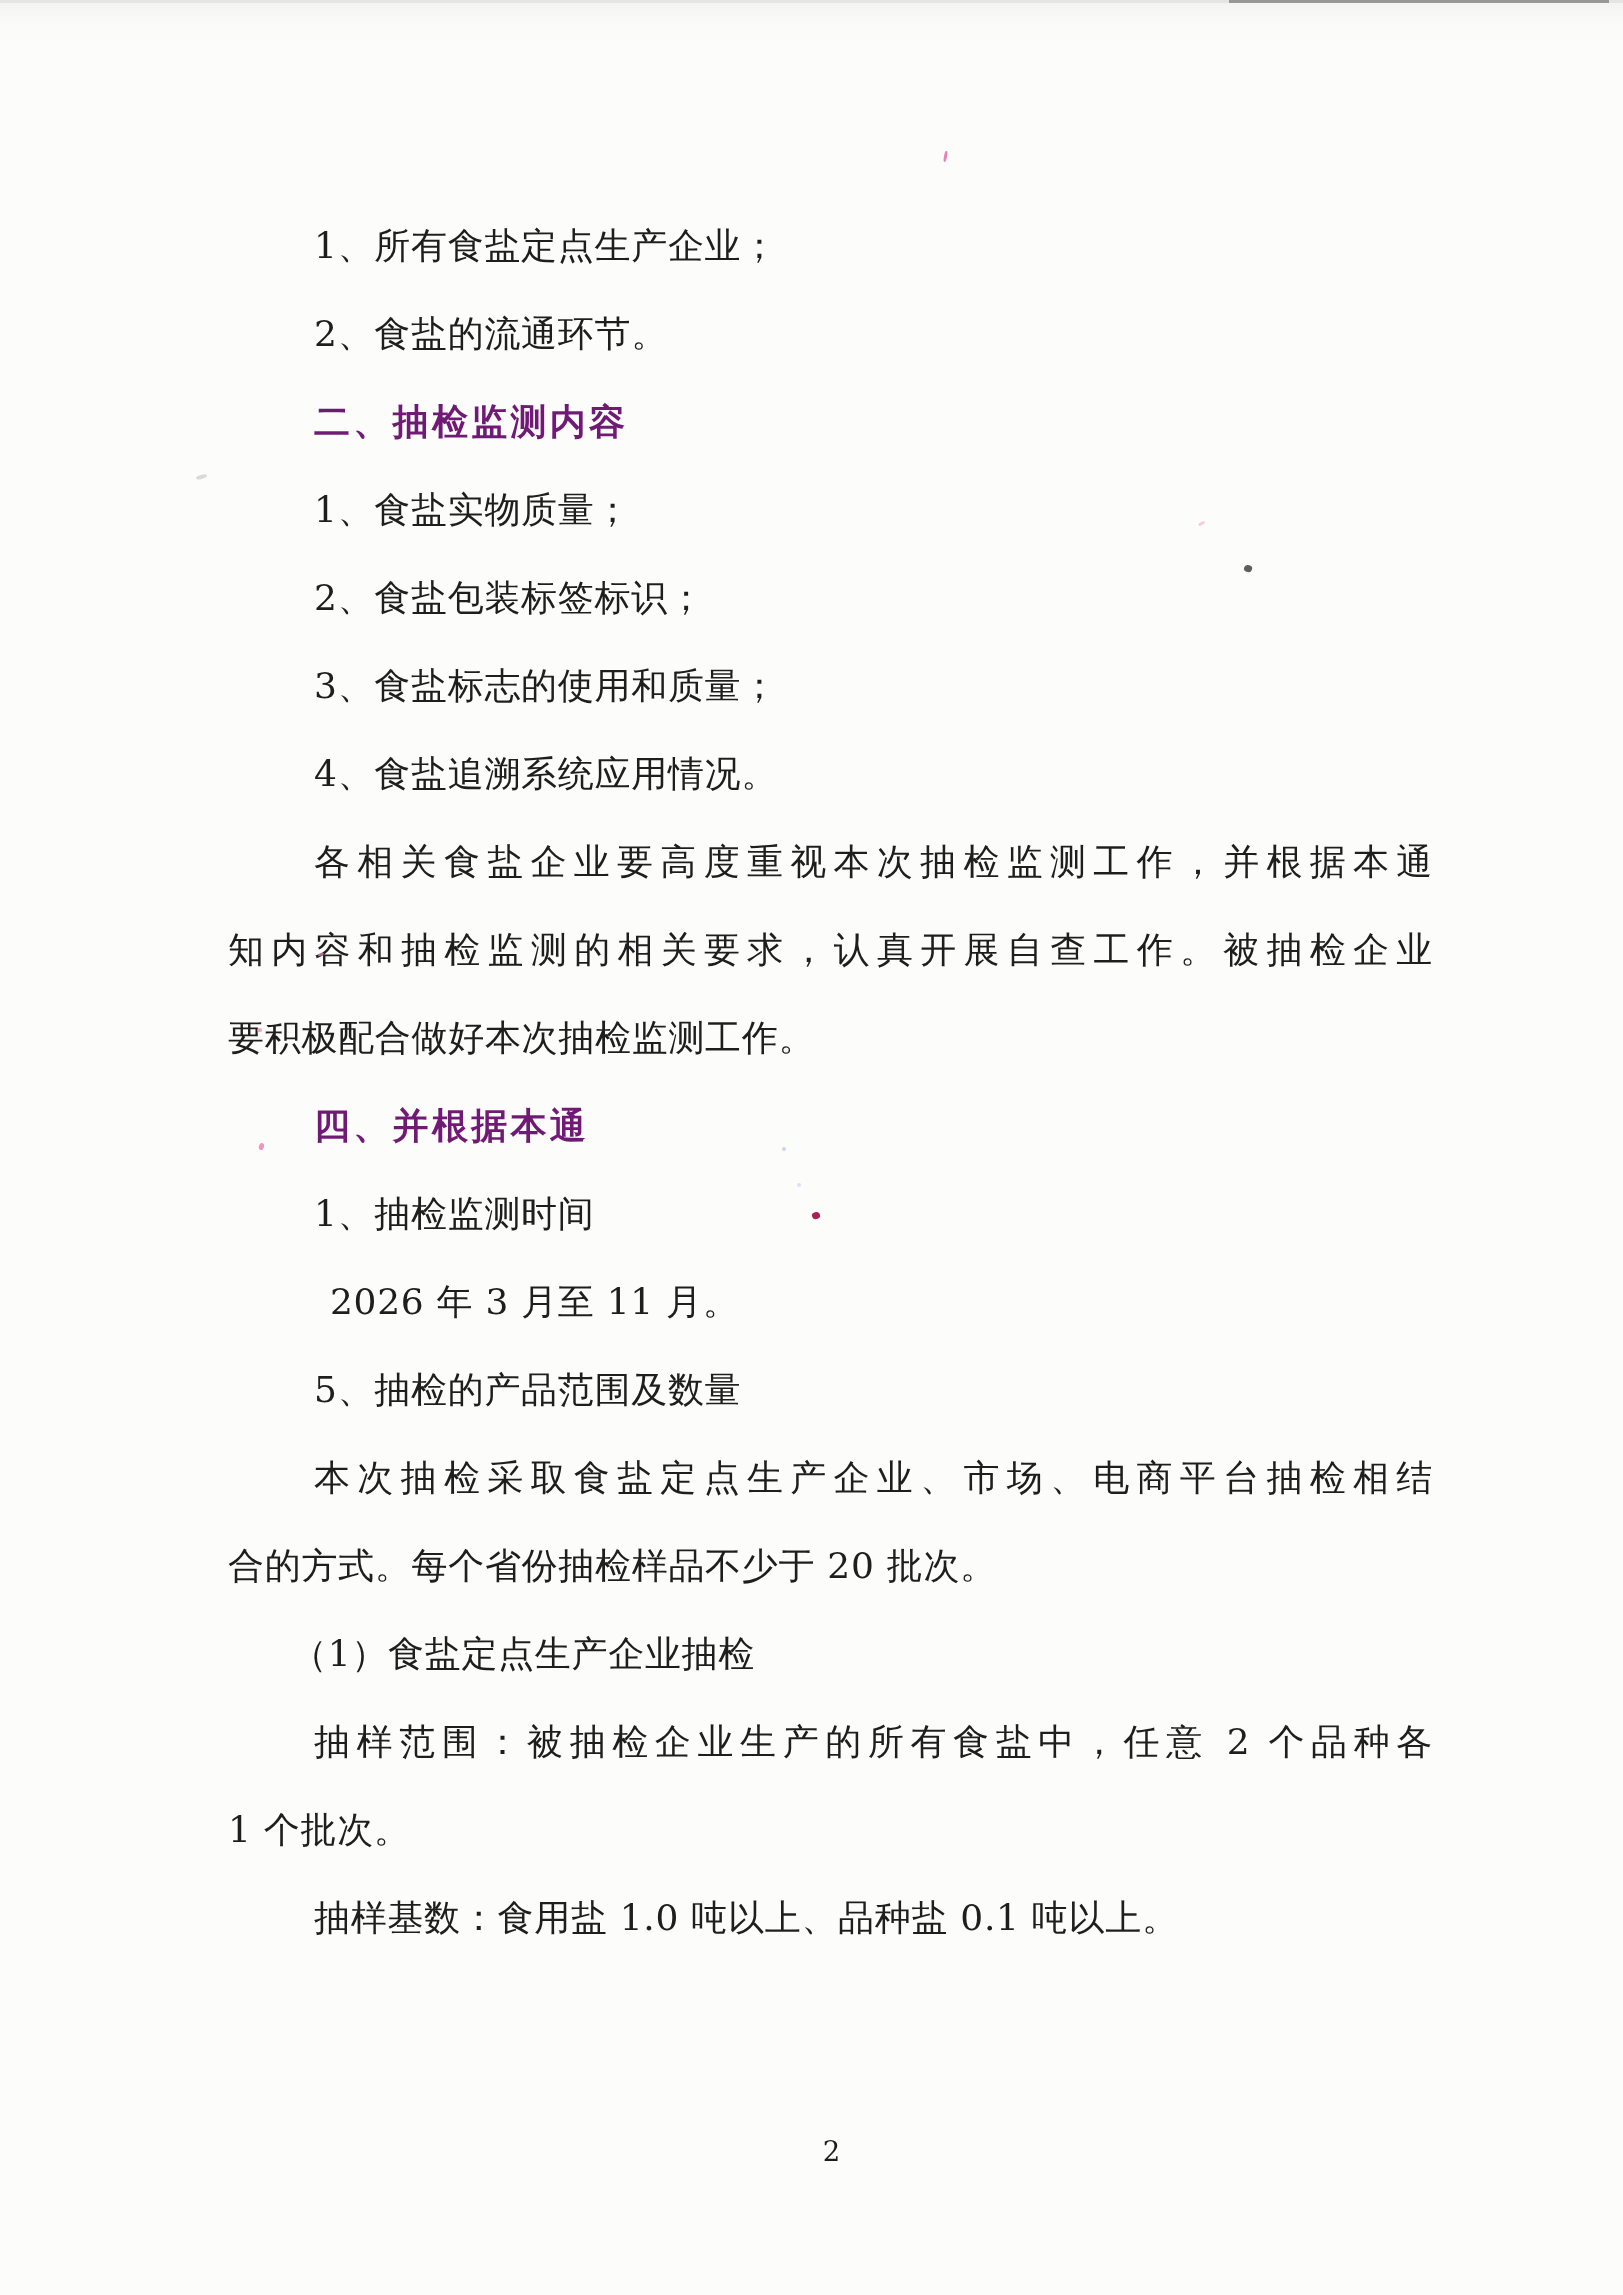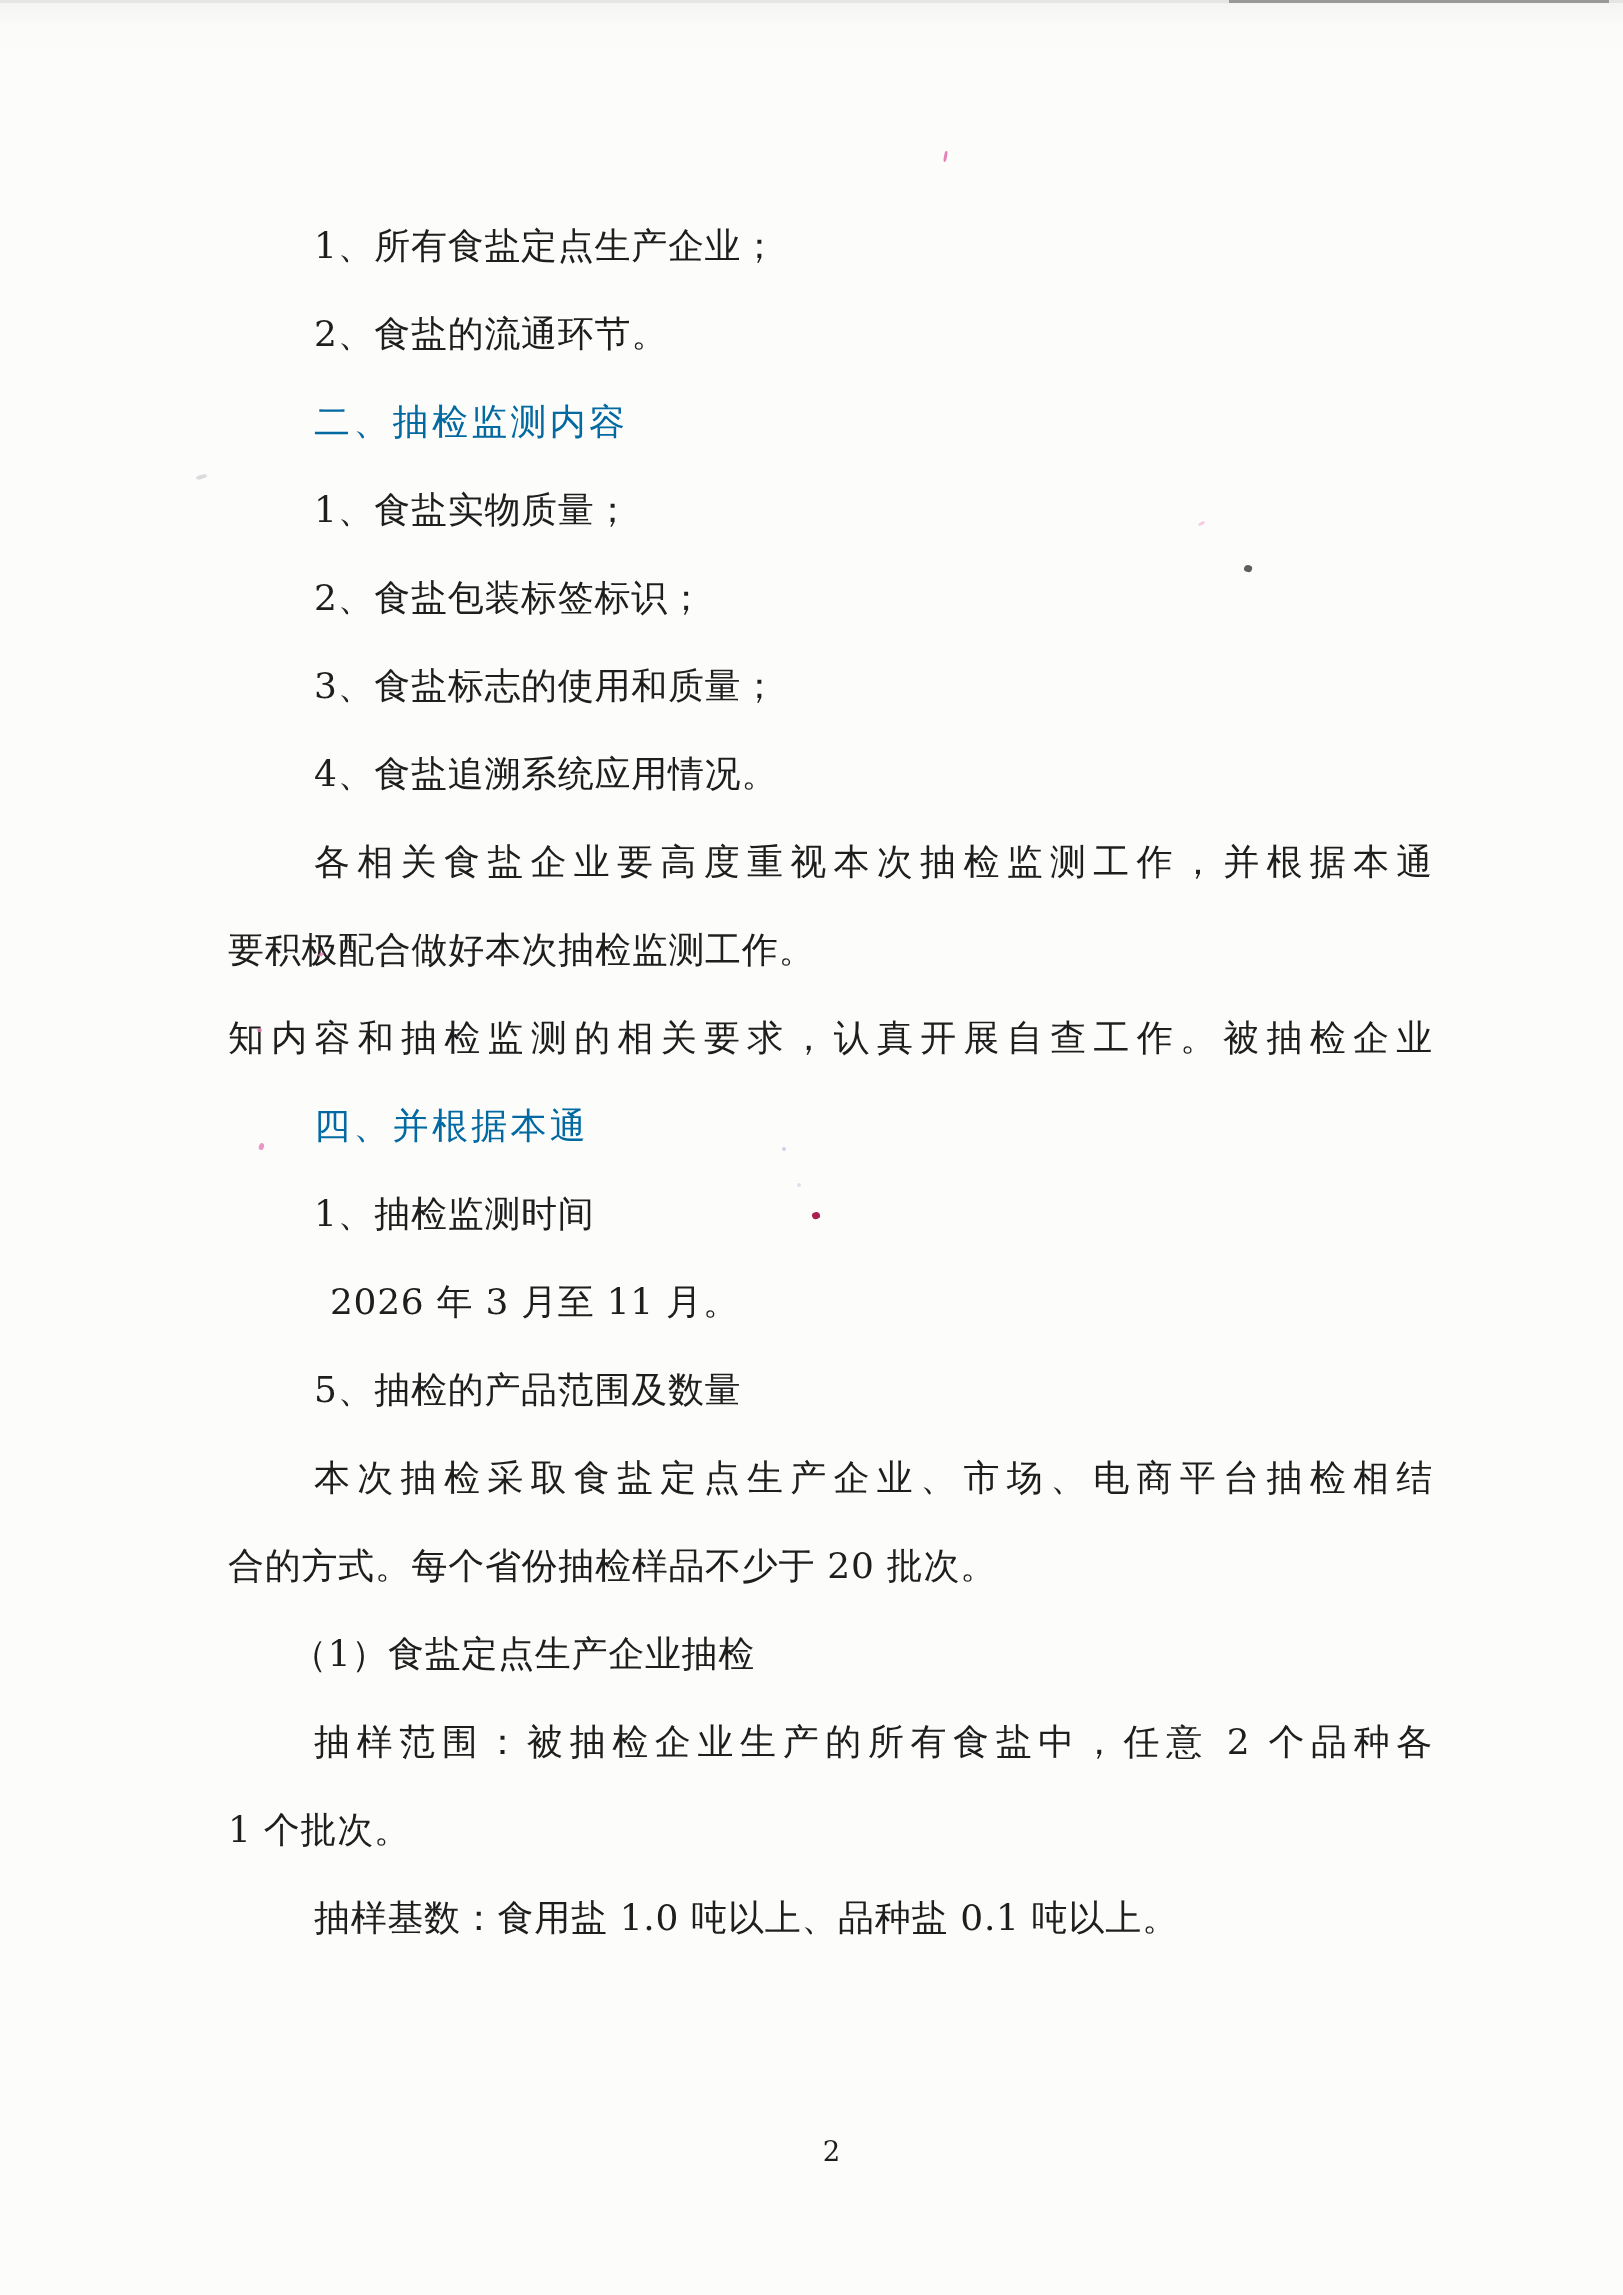--- a/index.html
+++ b/index.html
@@ -37,22 +37,22 @@
     text-align: left;
     white-space: nowrap;
   }
   .line.justify {
     white-space: normal;
     text-align: justify;
     text-align-last: justify;
   }
   .line.heading {
     font-family: "DejaVu Sans", "Liberation Sans", sans-serif;
-    font-weight: 400;
-    color: #0369a1;
+    font-weight: 700;
+    color: #701a75;
     letter-spacing: 3.3px;
   }
   .i0   { padding-left: 0; }
   .i2   { padding-left: 86px; }
   .i1_5 { padding-left: 63px;  }
   .i2_4 { padding-left: 102px; }
   .page-number {
     position: absolute;
     left: 753px;
     top: 2133px;
@@ -76,22 +76,22 @@
 
 <div class="textblock">
     <div class="line i2">1、所有食盐定点生产企业；</div>
     <div class="line i2">2、食盐的流通环节。</div>
     <div class="line i2 heading">二、抽检监测内容</div>
     <div class="line i2">1、食盐实物质量；</div>
     <div class="line i2">2、食盐包装标签标识；</div>
     <div class="line i2">3、食盐标志的使用和质量；</div>
     <div class="line i2">4、食盐追溯系统应用情况。</div>
     <div class="line i2 justify">各相关食盐企业要高度重视本次抽检监测工作，并根据本通</div>
+    <div class="line i0 justify">知内容和抽检监测的相关要求，认真开展自查工作。被抽检企业</div>
     <div class="line i0">要积极配合做好本次抽检监测工作。</div>
-    <div class="line i0 justify">知内容和抽检监测的相关要求，认真开展自查工作。被抽检企业</div>
     <div class="line i2 heading">四、并根据本通</div>
     <div class="line i2">1、抽检监测时间</div>
     <div class="line i2_4">2026 年 3 月至 11 月。</div>
     <div class="line i2">5、抽检的产品范围及数量</div>
     <div class="line i2 justify">本次抽检采取食盐定点生产企业、市场、电商平台抽检相结</div>
     <div class="line i0">合的方式。每个省份抽检样品不少于 20 批次。</div>
     <div class="line i1_5">（1）食盐定点生产企业抽检</div>
     <div class="line i2 justify">抽样范围：被抽检企业生产的所有食盐中，任意 2 个品种各</div>
     <div class="line i0">1 个批次。</div>
     <div class="line i2">抽样基数：食用盐 1.0 吨以上、品种盐 0.1 吨以上。</div>

